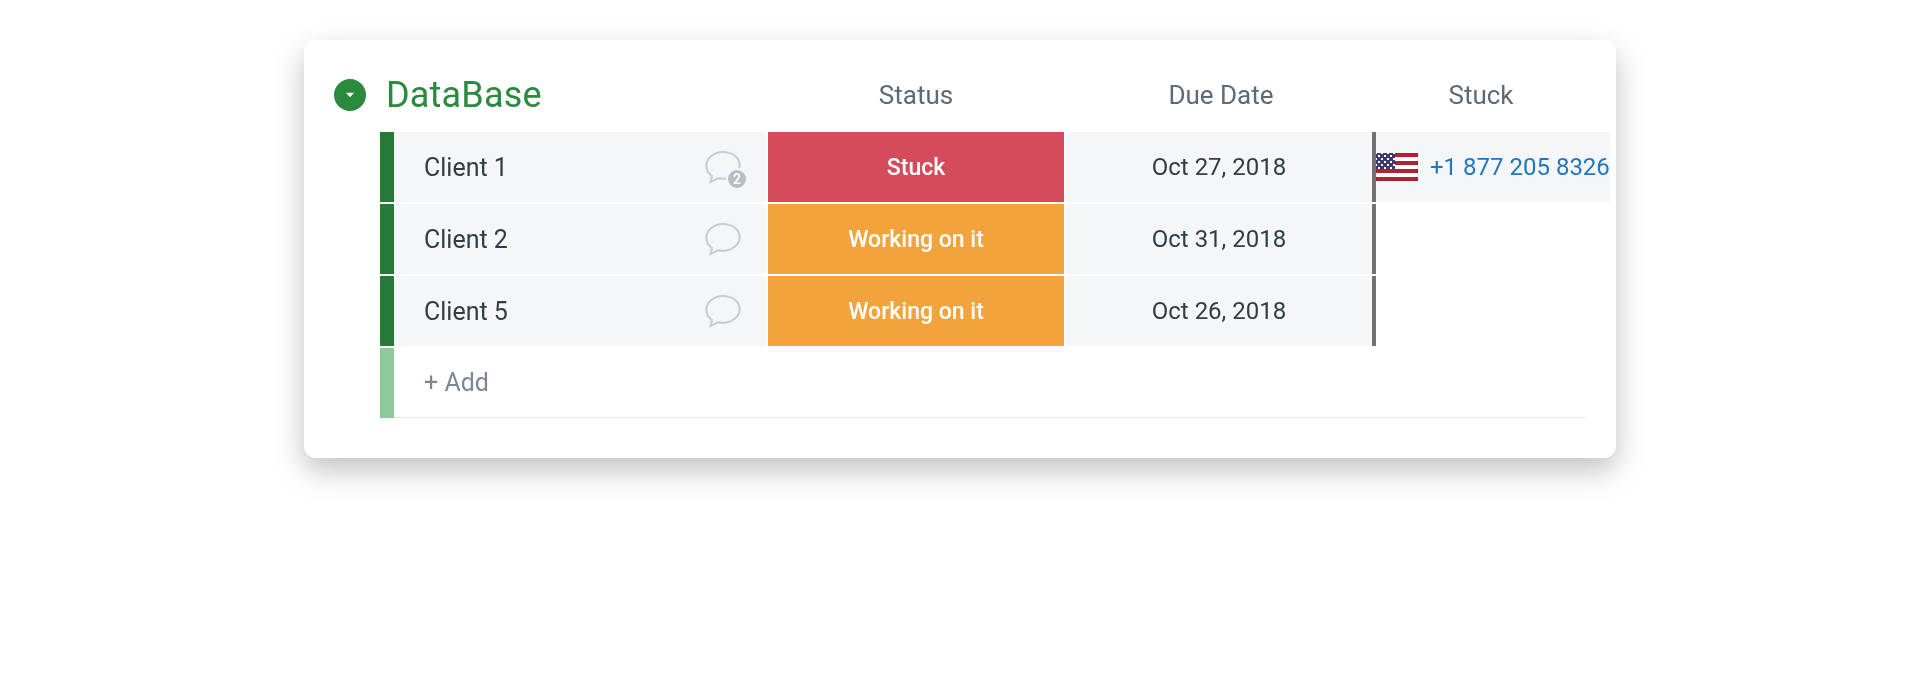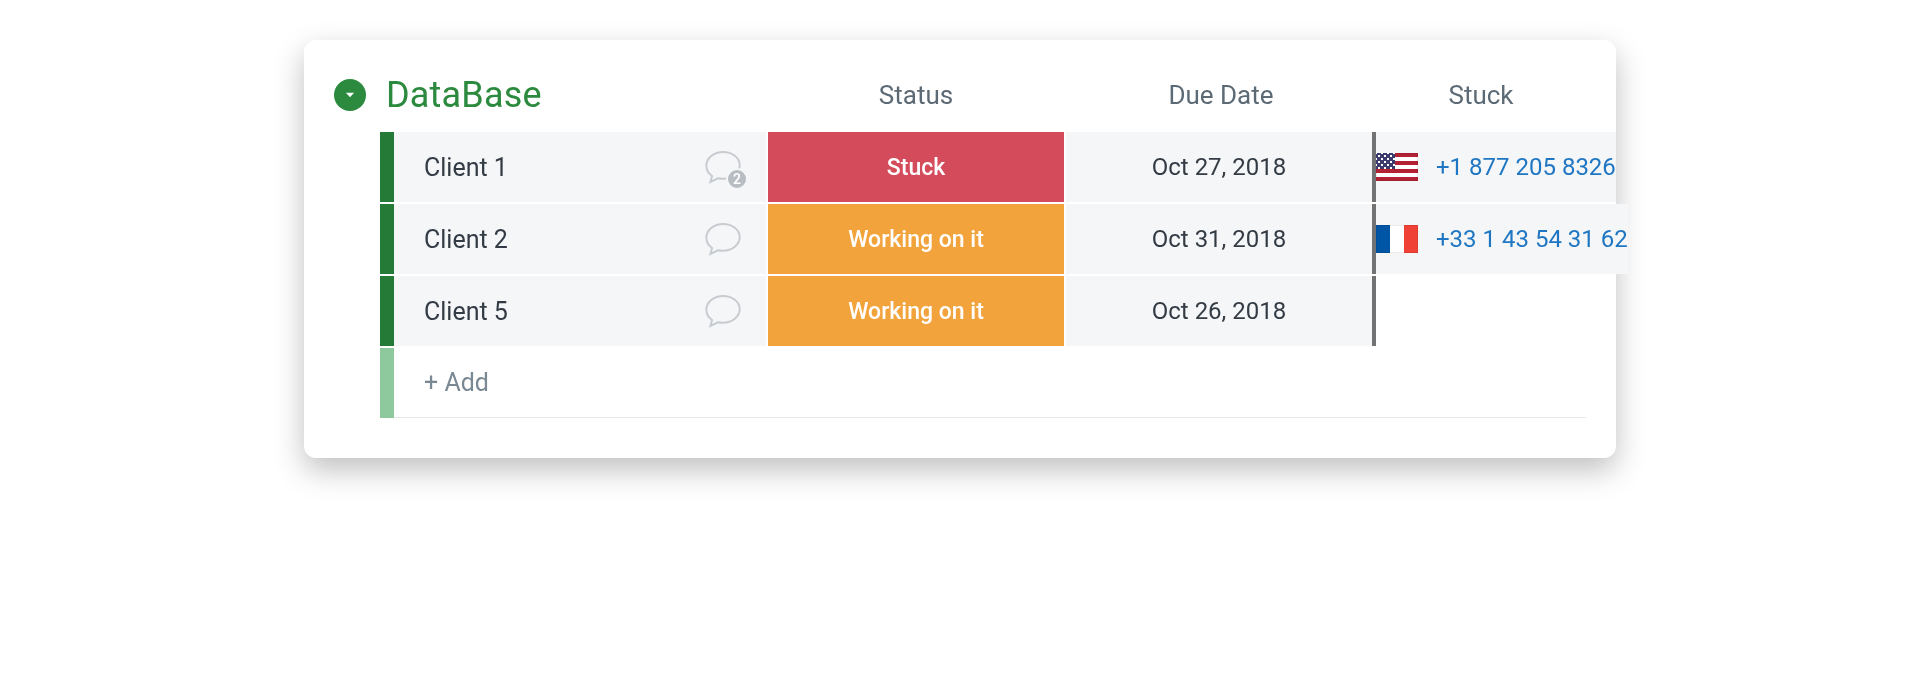--- a/index.html
+++ b/index.html
@@ -128,21 +128,21 @@
     background:var(--row-bg);
     display:flex;align-items:center;justify-content:center;
     font-size:24px;
     color:var(--text);
     border-right:4px solid #737373;
   }
 
   .phone-cell{
     background:var(--row-bg);
     display:flex;align-items:center;justify-content:center;
-    gap:18px;
+    gap:12px;
     font-size:24px;
   }
   .phone-cell .phone{
     color:var(--link);
     cursor:pointer;
     white-space:nowrap;
   }
   .flag{
     width:42px;height:28px;
     position:relative;
@@ -267,24 +267,20 @@
           <path d="M24 6C13 6 4 13.4 4 22.5c0 4.9 2.6 9.3 6.8 12.3L9 42l9.1-4.4c1.9.4 3.8.6 5.9.6 11 0 20-7.4 20-16.5S35 6 24 6z"></path>
         </svg>
 
       </span>
     </div>
 
     <div class="status-cell status-orange">Working on it</div>
 
     <div class="date-cell">Oct 31, 2018</div>
 
-    <div class="phone-cell">
-      <span class="flag flag-fr"></span>
-      <span class="phone">+33 1 43 54 31 62</span>
-    </div>
   </div>
 
 
   <div class="row">
     <div class="bar"></div>
 
     <div class="name-cell">
       <span class="name">Client 5</span>
       <span class="chat">
         <svg viewBox="0 0 48 48">

